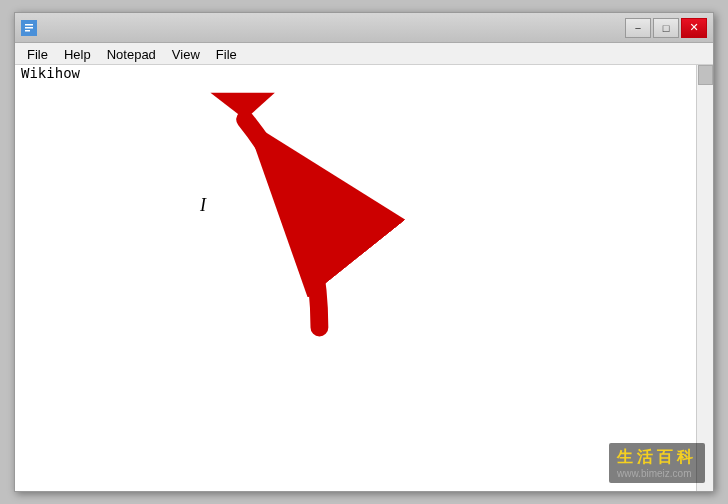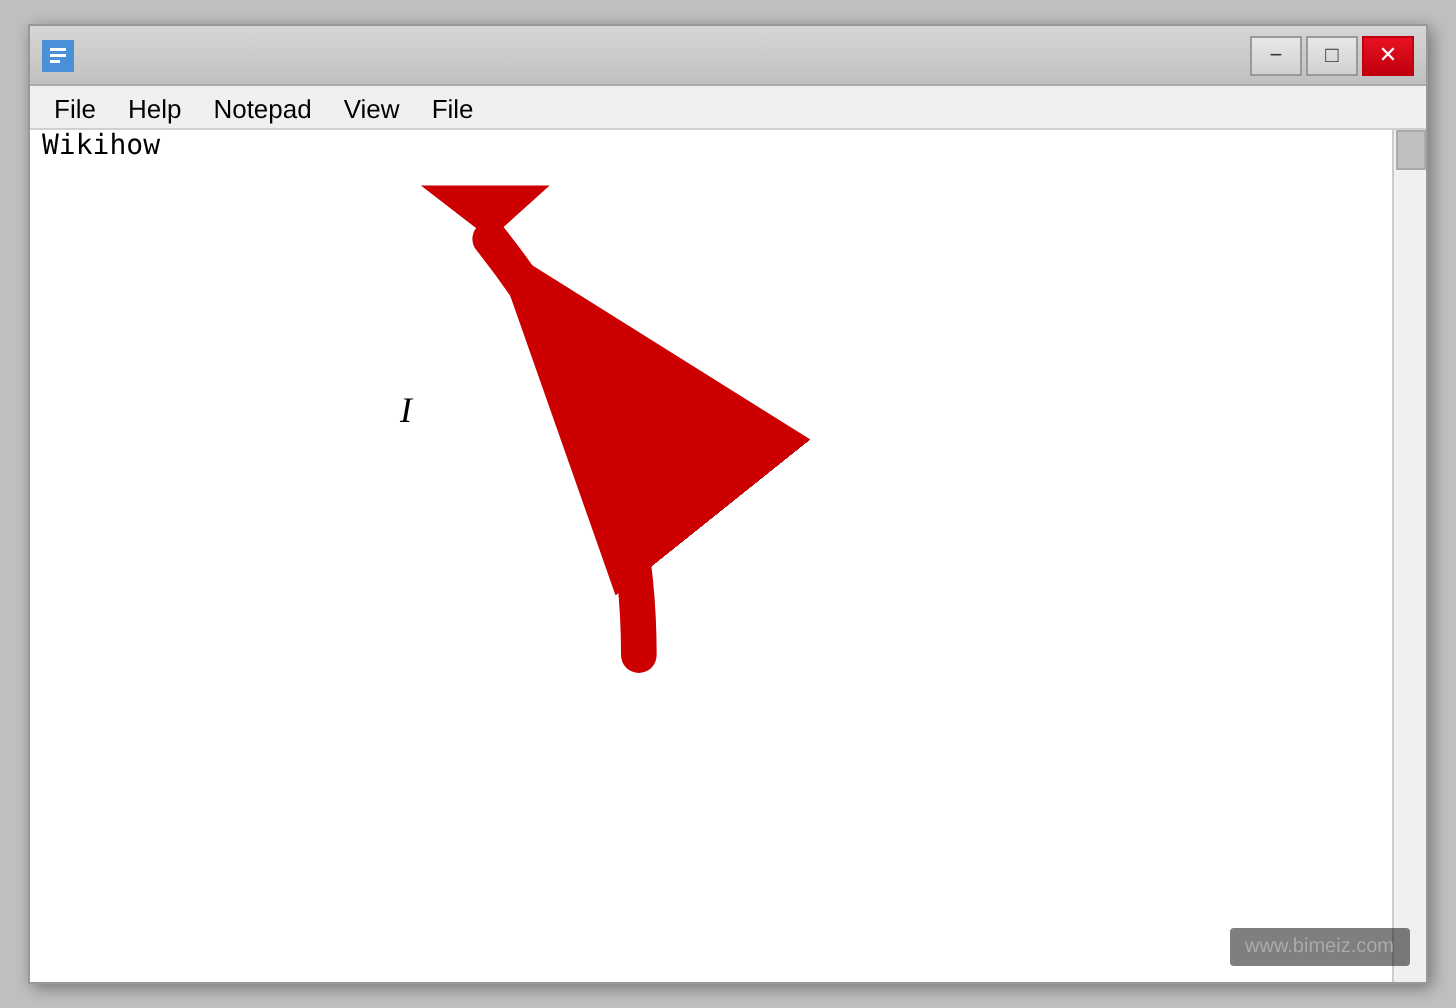--- a/index.html
+++ b/index.html
@@ -230,16 +230,17 @@
           <polygon points="0 0, 10 3.5, 0 7" fill="#cc0000"></polygon>
         </marker>
       </defs>
 
       <path d="M 305 265 C 305 200, 290 130, 230 55" stroke="#cc0000" stroke-width="18" fill="none" stroke-linecap="round" marker-end="url(#arrowhead)"></path>
 
       <polygon points="195,28 230,55 260,28" fill="#cc0000"></polygon>
     </svg>
 
     <div class="watermark">
+      <div class="watermark-text">生活百科</div>
       <div class="watermark-url">www.bimeiz.com</div>
     </div>
   </div>
 </div>
 
 </body></html>

